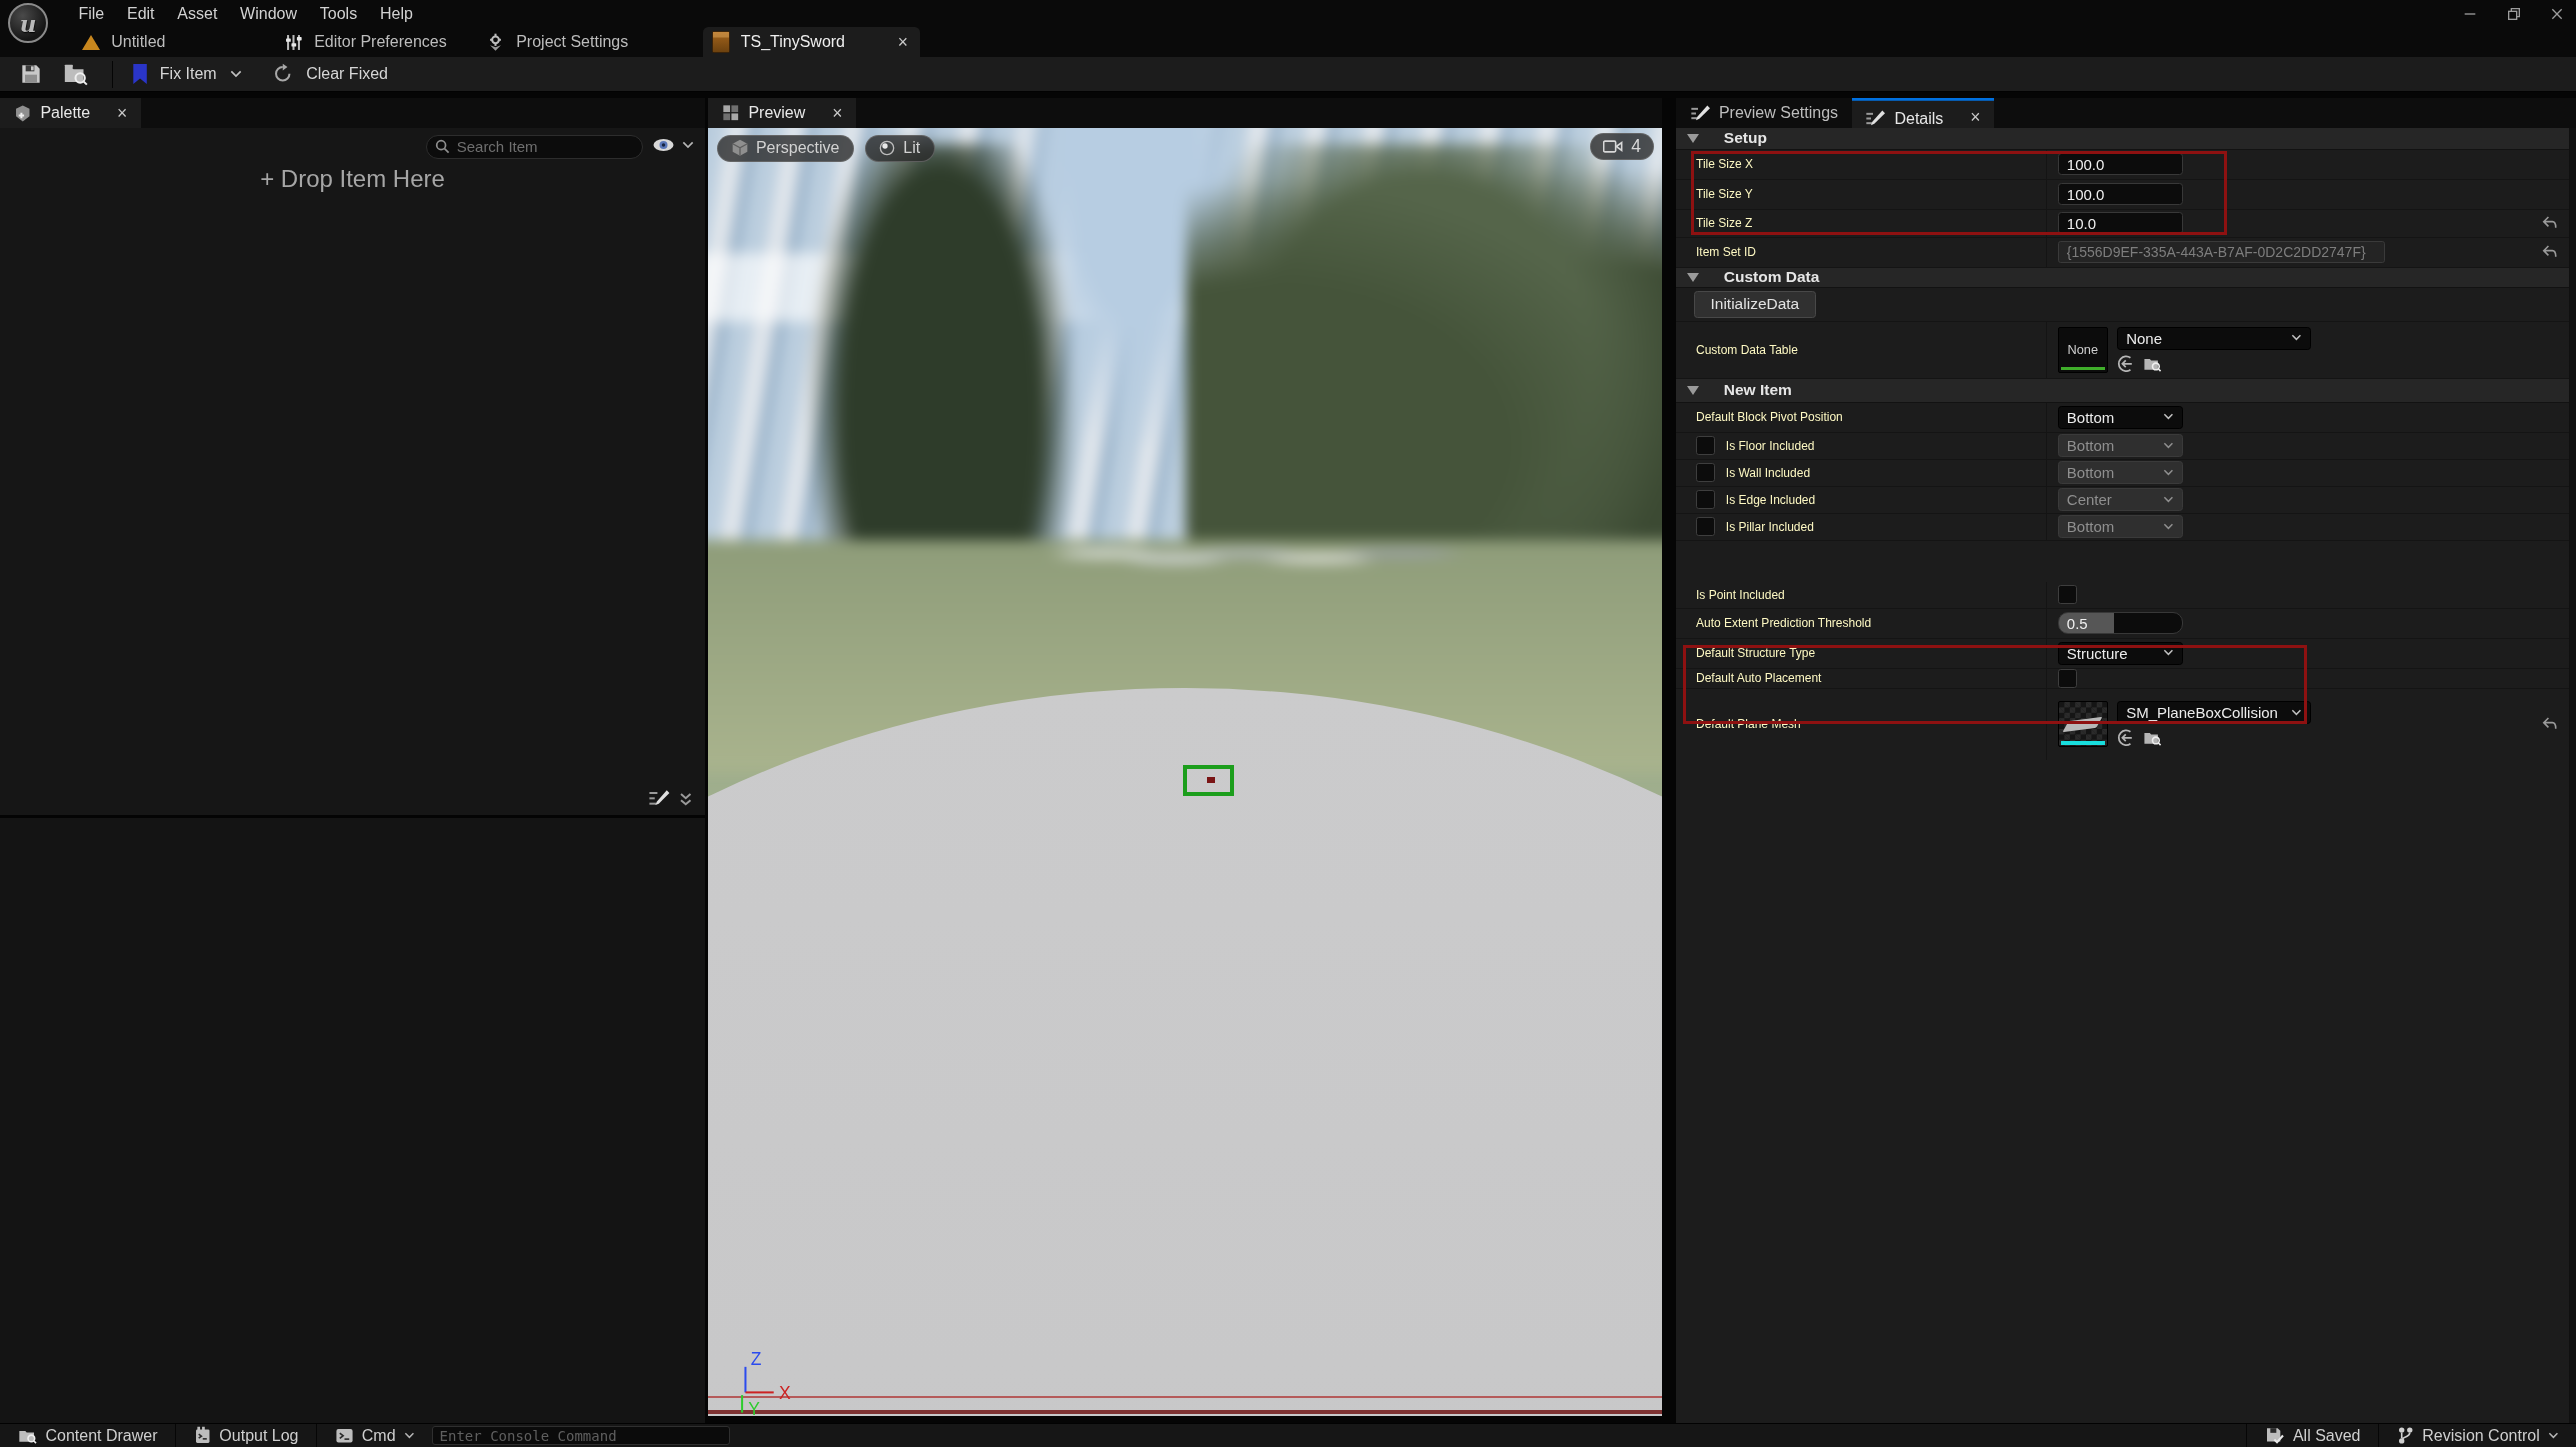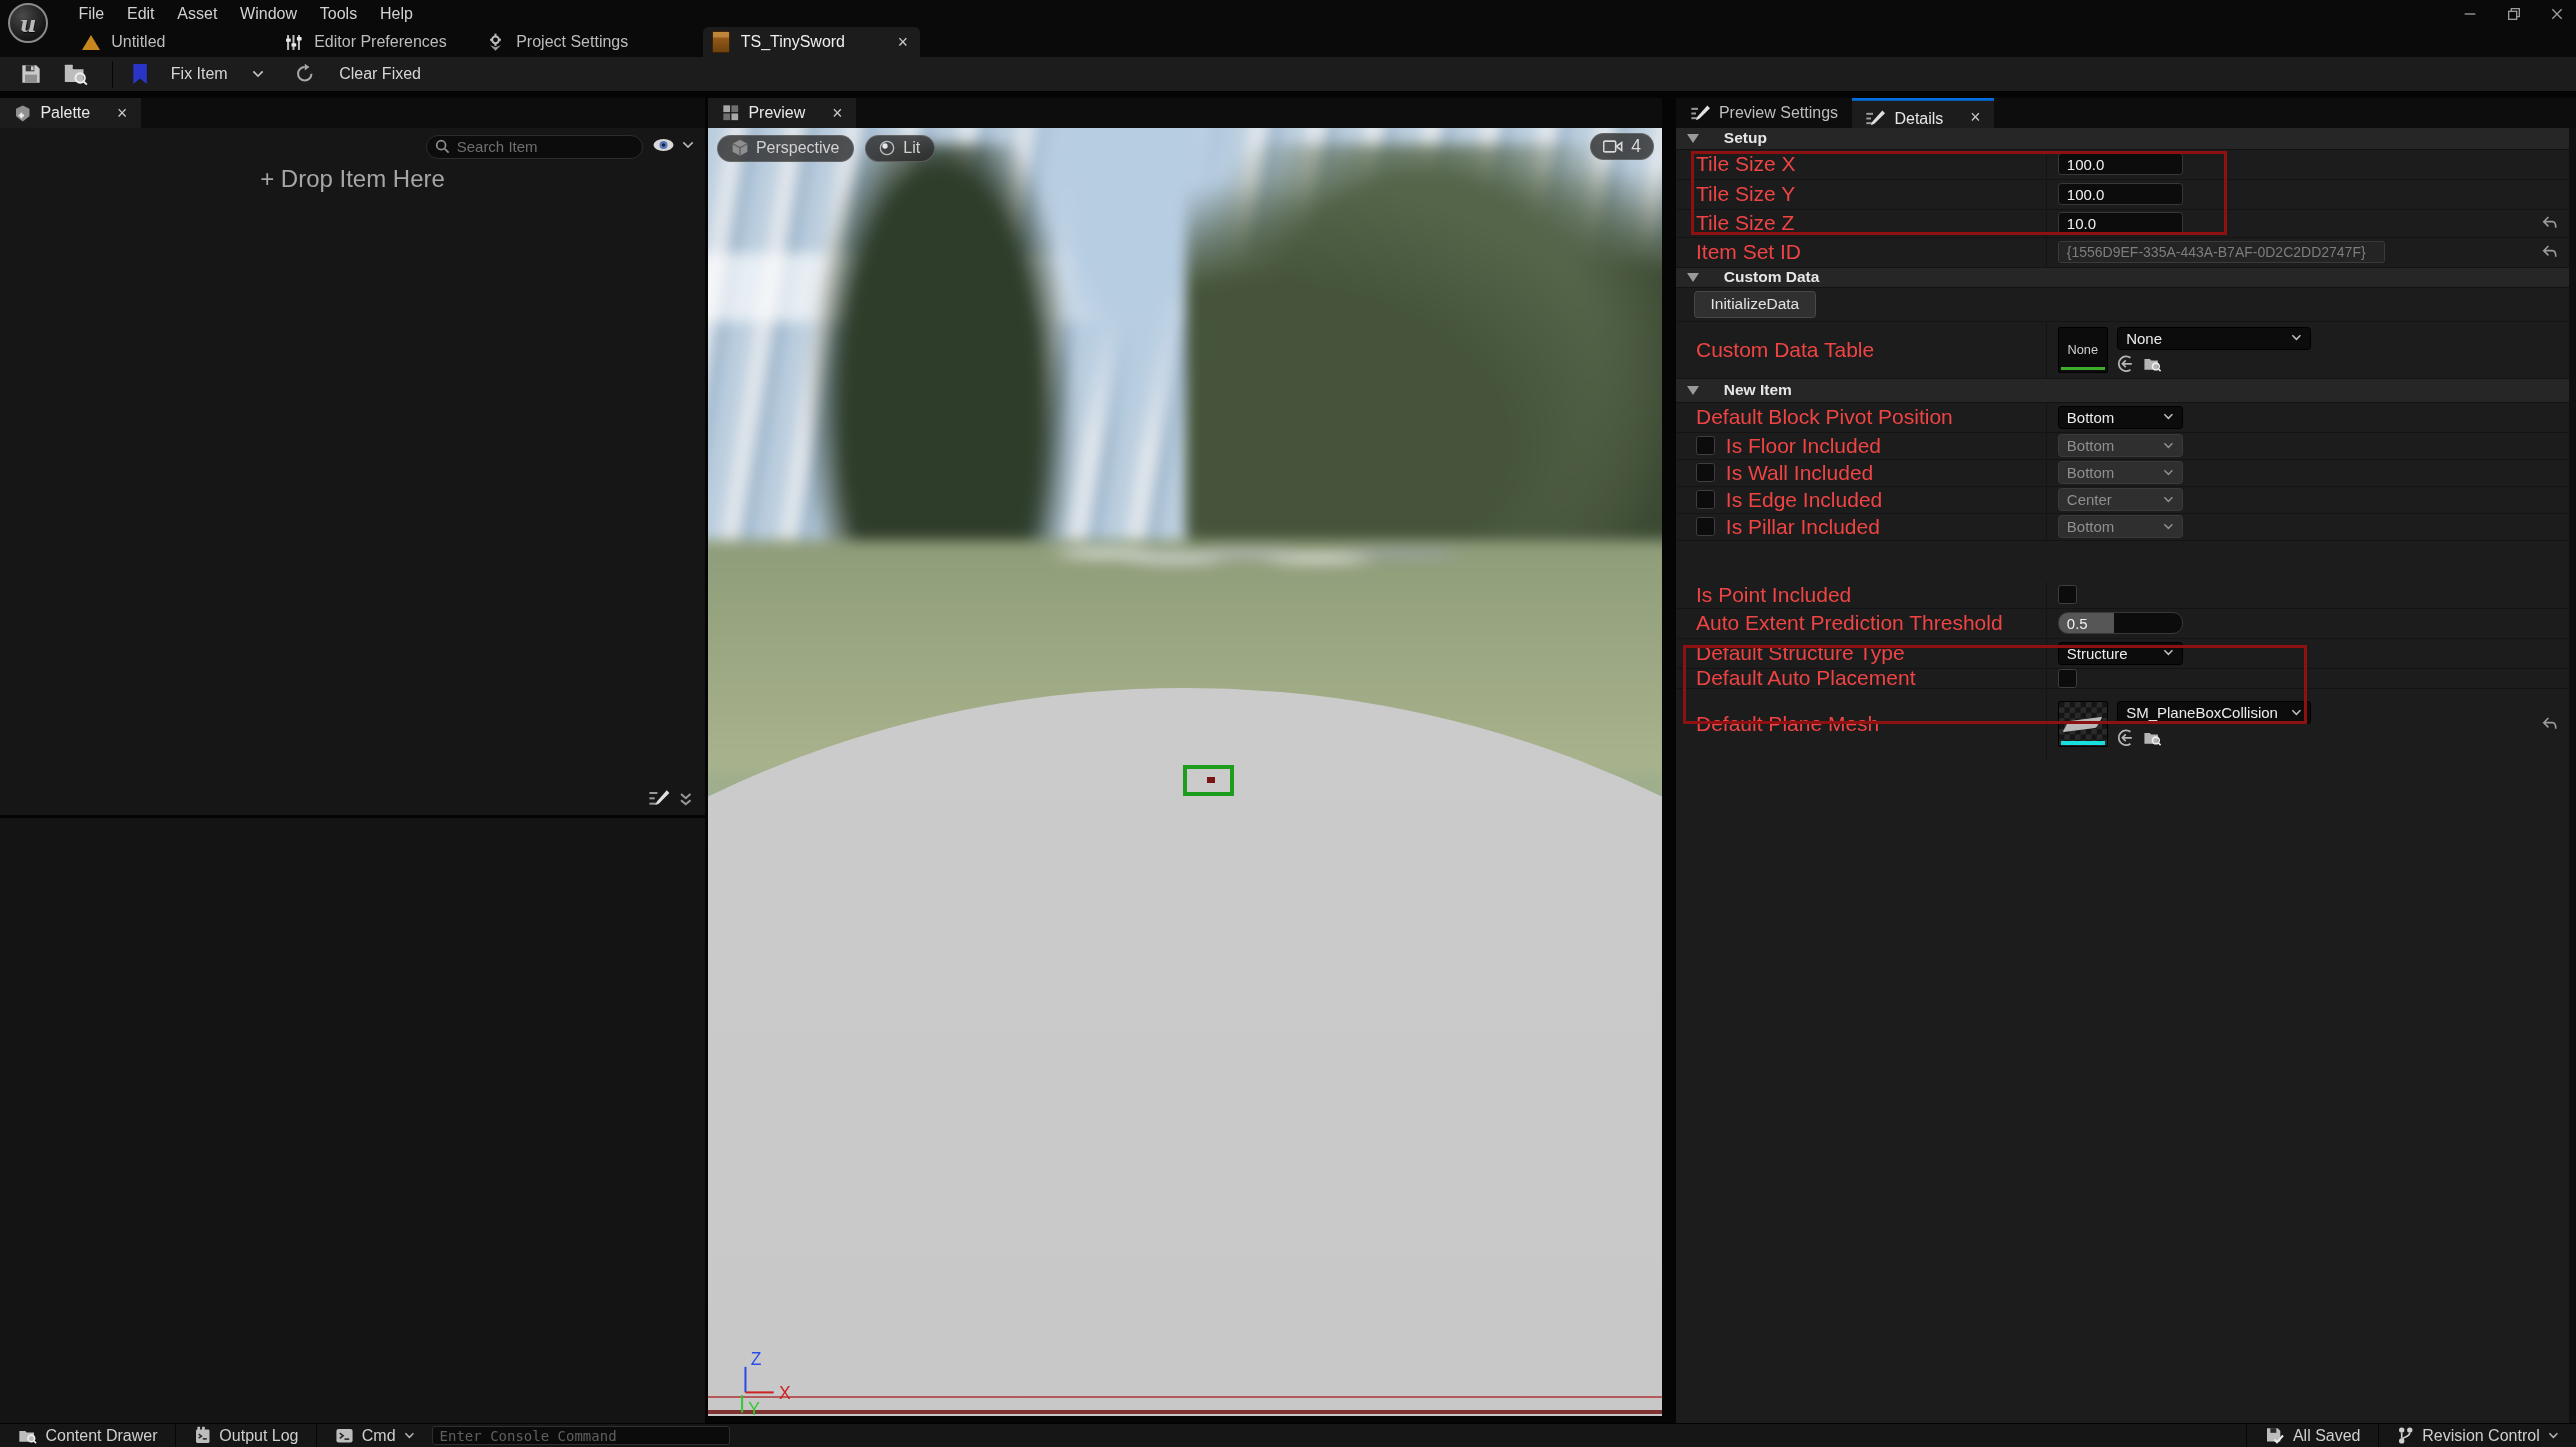--- a/index.html
+++ b/index.html
@@ -29,21 +29,21 @@
   .doc-tab.active { width:217px; background:#1c1c1c; border-radius:5.4px 5.4px 0 0; color:#efefef; position:relative; }
   .doc-tab.active .tab-close { margin-left:auto; margin-right:12px; }
   .tab-close { color:#c9c9c9; font-size:17.5px; }
   .warn-tri { width:0; height:0; border-left:9.4px solid transparent; border-right:9.4px solid transparent; border-bottom:15px solid #c8871e; position:relative; }
   .crate { width:17.5px; height:21.5px; background:linear-gradient(#a4641c,#6d420f); border:1.3px solid #3a230a; border-radius:1.3px;
      box-shadow: inset 0 5.4px 0 rgba(255,200,120,.35); }
   
   .toolbar { position:absolute; left:0; top:57px; width:2576px; height:35px; background:#1c1c1c; display:flex; align-items:center; border-bottom:1.3px solid #020202; }
   .tb-icon { margin-left:19px; display:flex; align-items:center; }
   .tb-sep { width:1.3px; height:27px; background:#050505; margin:0 20px 0 23px; }
-  .tb-group { display:flex; align-items:center; gap:24px; margin-right:30px; font-size:16px; color:#d6d6d6; }
+  .tb-group { display:flex; align-items:center; gap:13px; margin-right:30px; font-size:16px; color:#d6d6d6; }
   .bookmark { width:13.5px; height:20px; background:#2a35c8; clip-path: polygon(0 0, 100% 0, 100% 100%, 50% 72%, 0 100%); }
   
   .panel { position:absolute; background:#161616; }
   .panel-tabbar { position:absolute; left:0; top:0; right:0; height:30px; background:#0d0d0d; display:flex; }
   .panel-tab { display:flex; align-items:center; gap:9.4px; padding:0 13.5px; font-size:16px; color:#bdbdbd; }
   .panel-tab.active { background:#1c1c1c; color:#e8e8e8; }
   .panel-tab.active.blue-top { box-shadow: inset 0 2.7px 0 #0070e0; align-items: flex-end; }
   .panel-tab .tab-close { margin-left:17.5px; }
   
   .palette-panel { left:0; top:98px; width:705px; height:1325px; }
@@ -98,21 +98,21 @@
   .sel-dot { position:absolute; left:20px; top:8px; width:8px; height:6px; background:#7a1515; }
   .axis-gizmo { position:absolute; left:24px; top:1220px; }
   
   .details-panel { left:1676px; top:98px; width:900px; height:1325px; background:#1c1c1c; }
   .det-content { position:absolute; left:0; top:30px; right:0; bottom:0; background:#1c1c1c; }
   .det-scrollbar { position:absolute; right:0; top:30px; width:6.7px; bottom:0; background:#101010; }
   .dheader { height:20px; background:#262626; display:flex; align-items:center; gap:25px; padding-left:10.8px;
      font-size:15.5px; font-weight:bold; color:#e6e6e6; border-bottom:0.7px solid #121212; }
   .tri-down { width:0; height:0; border-left:6.7px solid transparent; border-right:6.7px solid transparent; border-top:9.4px solid #9a9a9a; }
   .drow { display:flex; align-items:center; border-bottom:0.7px solid #141414; position:relative; }
-  .dlabel { width:370px; flex:0 0 370px; padding-left:20px; font-size:21px; color:#ef4444; display:flex; align-items:center; gap:10.8px; }
+  .dlabel { width:370px; flex:0 0 370px; padding-left:20px; font-size:12px; color:#fef9c3; display:flex; align-items:center; gap:10.8px; }
   .dvalue { flex:1; align-self:stretch; border-left:0.7px solid #141414; display:flex; align-items:center; padding-left:10.8px; gap:9.4px; }
   .dvalue.col { flex-direction:column; align-items:flex-start; justify-content:center; gap:5.4px; }
   .num-input { width:125px; height:21.5px; background:#0c0c0c; border:0.7px solid #383838; border-radius:3.4px;
      color:#f0f0f0; font-size:15px; display:flex; align-items:center; padding-left:8px; }
   .num-input.slider { background: linear-gradient(to right, #565656 0 45%, #0c0c0c 45%); border-radius: 10px; }
   .text-disabled { width:327px; height:21.5px; background:#242424; border:0.7px solid #3a3a3a; border-radius:2.7px;
      color:#7d7d7d; font-size:14px; display:flex; align-items:center; padding-left:8px; white-space:nowrap; overflow:hidden; }
   .dropdown { width:125px; height:23px; background:#0c0c0c; border:0.7px solid #000; border-radius:3.4px;
      color:#ececec; font-size:15px; display:flex; align-items:center; justify-content:space-between; padding:0 8px; }
   .dropdown.disabled { background:#2f2f2f; border-color:#3a3a3a; color:#8f8f8f; }

